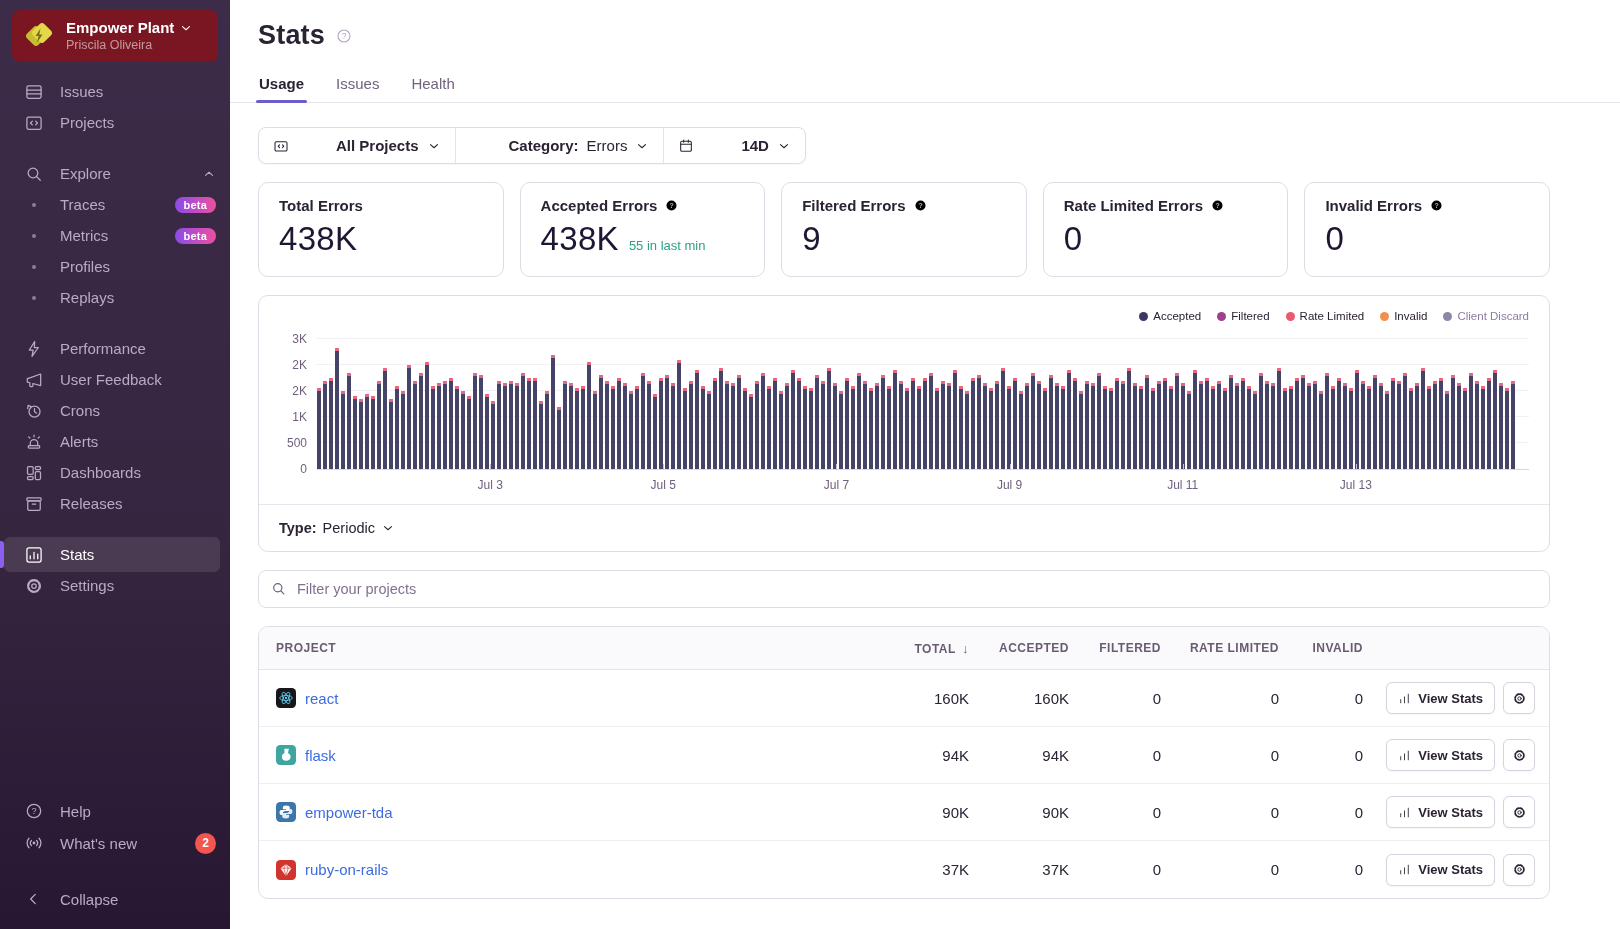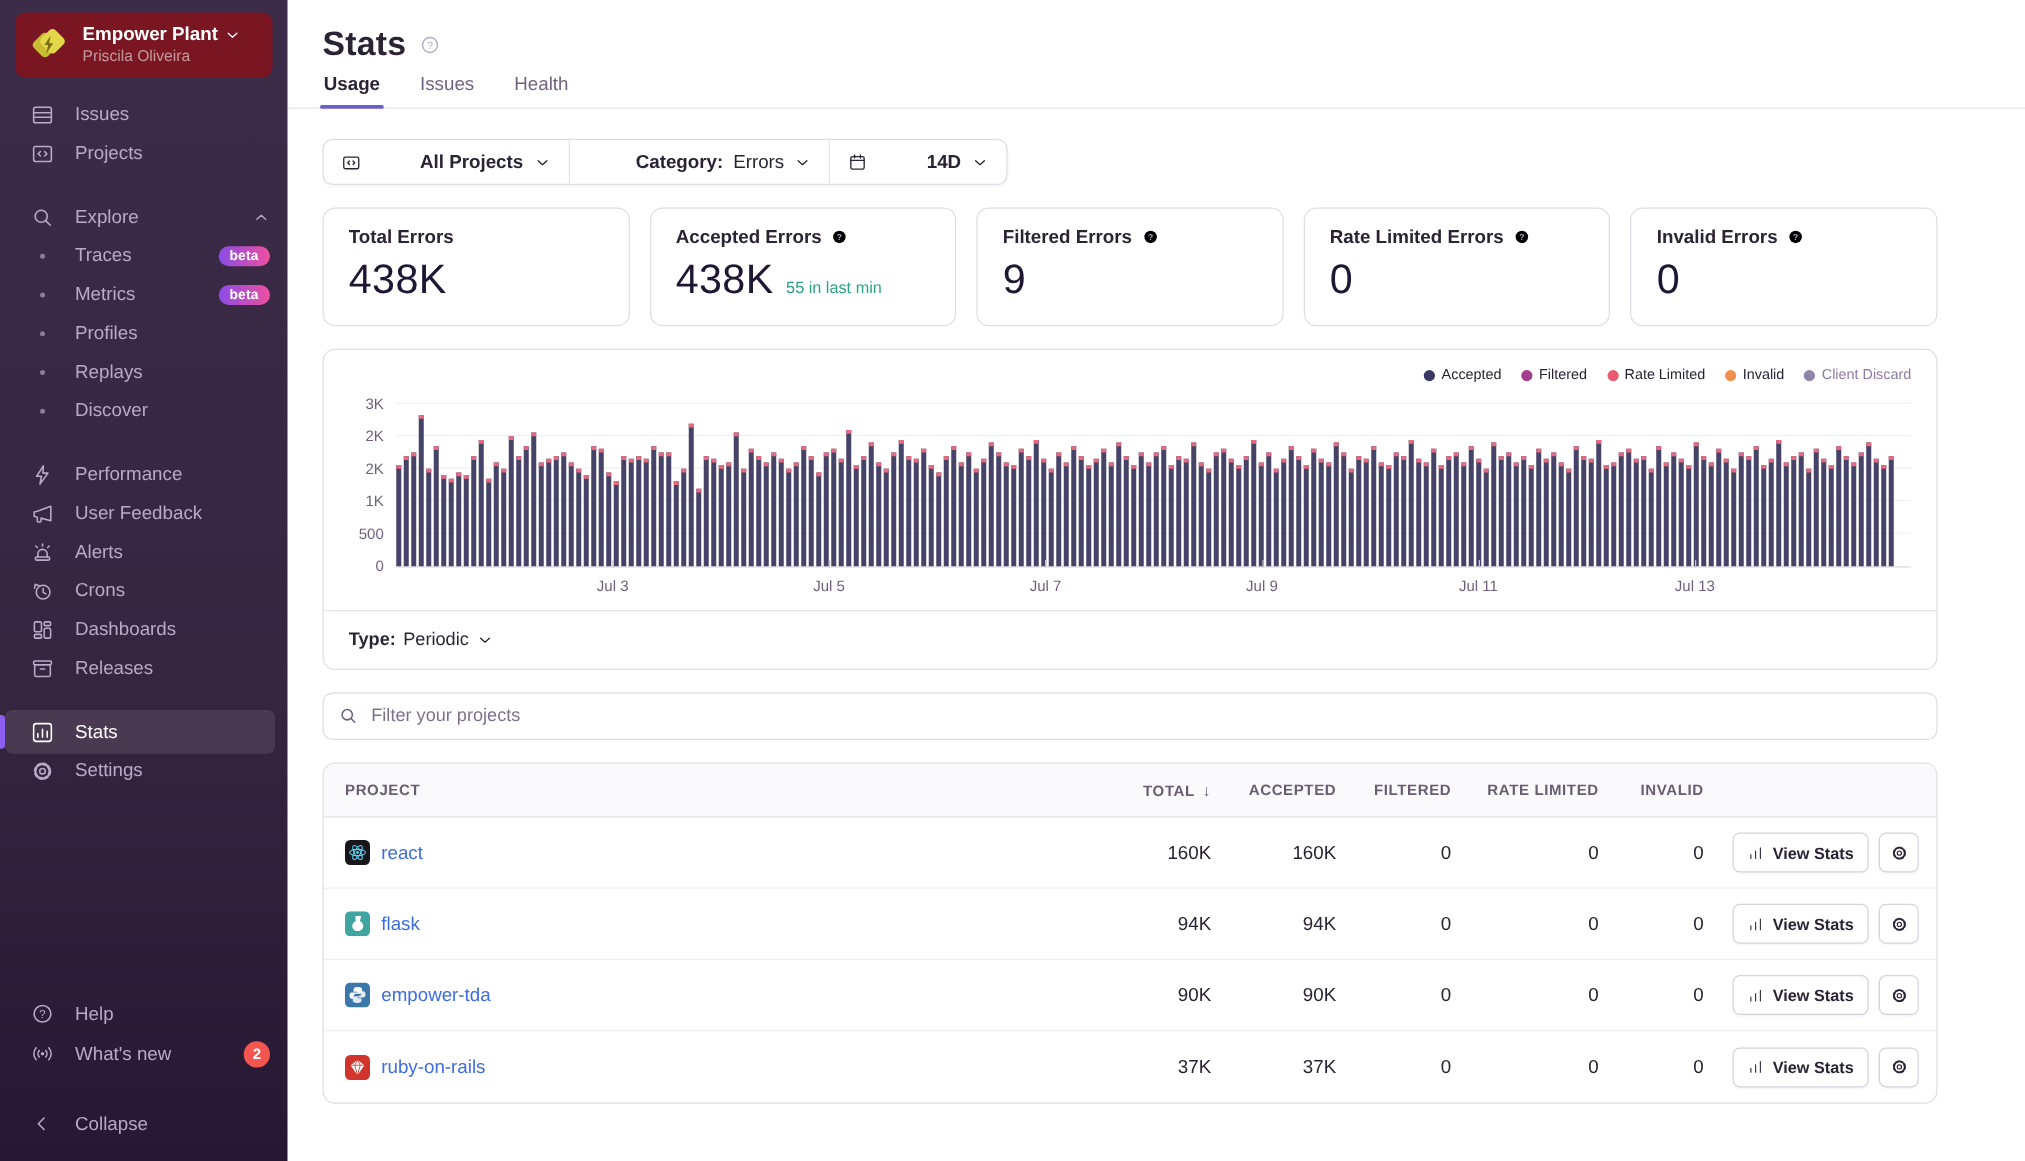--- a/index.html
+++ b/index.html
@@ -39,21 +39,21 @@
   .sidebar-bottom .nav-item { height:32px; }
   .collapse-row { margin-top:24px; }
 
   
   .main { margin-left:230px; height:929px; overflow:hidden; background:#fff; }
   .page-head { padding:20px 28px 0; }
   .page-title-row { display:flex; align-items:center; gap:10px; }
   .page-title { font-size:27px; font-weight:700; color:#2b2233; letter-spacing:.2px; }
   .help-icon { color:#b5aac2; cursor:pointer; display:inline-flex; }
   .help-icon svg { width:18px; height:18px; }
-  .tabs-row { padding:0 28px; border-bottom:1px solid #e9e4ee; display:flex; gap:30px; }
+  .tabs-row { margin-top:16px; padding:0 28px; border-bottom:1px solid #e9e4ee; display:flex; gap:30px; }
   .tab { font-size:15px; color:#71627f; padding:8px 1px 10px; cursor:pointer; position:relative; }
   .tab.active { color:#2b2233; font-weight:600; }
   .tab.active::after { content:""; position:absolute; left:-2px; right:-2px; bottom:-1px; height:3px;
     background:#6a5fc8; border-radius:3px; }
 
   .page-body { padding:24px 0 0 28px; width:1348px; }
   .content { width:1292px; }
 
   
   .filter-bar { display:inline-flex; align-items:stretch; border:1px solid #e0dce5; border-radius:8px;
@@ -203,63 +203,57 @@
             <span class="bullet"></span>
           </span>
           <span class="nav-label">Profiles</span>
         </div>
         <div class="nav-item">
           <span class="nico">
             <span class="bullet"></span>
           </span>
           <span class="nav-label">Replays</span>
         </div>
-        <div class="nav-item">
-          <span class="nico">
-            <span class="bullet"></span>
-          </span>
-          <span class="nav-label">Discover</span>
-        </div>
       </div>
       <div class="nav-section">
         <div class="nav-item">
           <span class="nico">
             <svg viewBox="0 0 24 24">
               <path d="M12.8 3.2 6.4 13.2h4.6L9.6 20.8l7.6-10.6h-4.8z"></path>
             </svg>
           </span>
           <span class="nav-label">Performance</span>
         </div>
         <div class="nav-item">
           <span class="nico">
             <svg viewBox="0 0 24 24">
               <path d="M4 10.3v4.2l3 .8V19a1 1 0 0 0 1 1h1.6a1 1 0 0 0 1-1v-2.8l9.4 2.6V4.8L7 9.5z"></path>
             </svg>
           </span>
           <span class="nav-label">User Feedback</span>
+        </div>
+        <div class="nav-item">
+          <span class="nico">
+            <svg viewBox="0 0 24 24">
+              <circle cx="12.6" cy="12.8" r="6.6"></circle>
+              <path d="M12.6 9.2v3.8l2.6 1.6"></path>
+              <path d="M4.4 9 5 5.2 8.6 6.8"></path>
+            </svg>
+          </span>
+          <span class="nav-label">Crons</span>
         </div>
         <div class="nav-item">
           <span class="nico">
             <svg viewBox="0 0 24 24">
               <path d="M7.5 16.3v-2.8a4.5 4.5 0 0 1 9 0v2.8"></path>
               <rect x="5.2" y="16.3" width="13.6" height="3" rx="1"></rect>
               <path d="M12 3.8v1.9M5.6 5.8 7 7.2M18.4 5.8 17 7.2"></path>
             </svg>
           </span>
           <span class="nav-label">Alerts</span>
-        </div>
-        <div class="nav-item">
-          <span class="nico">
-            <svg viewBox="0 0 24 24">
-              <circle cx="12.6" cy="12.8" r="6.6"></circle>
-              <path d="M12.6 9.2v3.8l2.6 1.6"></path>
-              <path d="M4.4 9 5 5.2 8.6 6.8"></path>
-            </svg>
-          </span>
-          <span class="nav-label">Crons</span>
         </div>
         <div class="nav-item">
           <span class="nico">
             <svg viewBox="0 0 24 24">
               <rect x="4.2" y="4.2" width="6.8" height="9.4" rx="1.4"></rect>
               <rect x="4.2" y="16.2" width="6.8" height="3.6" rx="1.2"></rect>
               <rect x="13.6" y="4.2" width="6.2" height="3.6" rx="1.2"></rect>
               <rect x="13.6" y="10.4" width="6.2" height="9.4" rx="1.4"></rect>
             </svg>
           </span>

